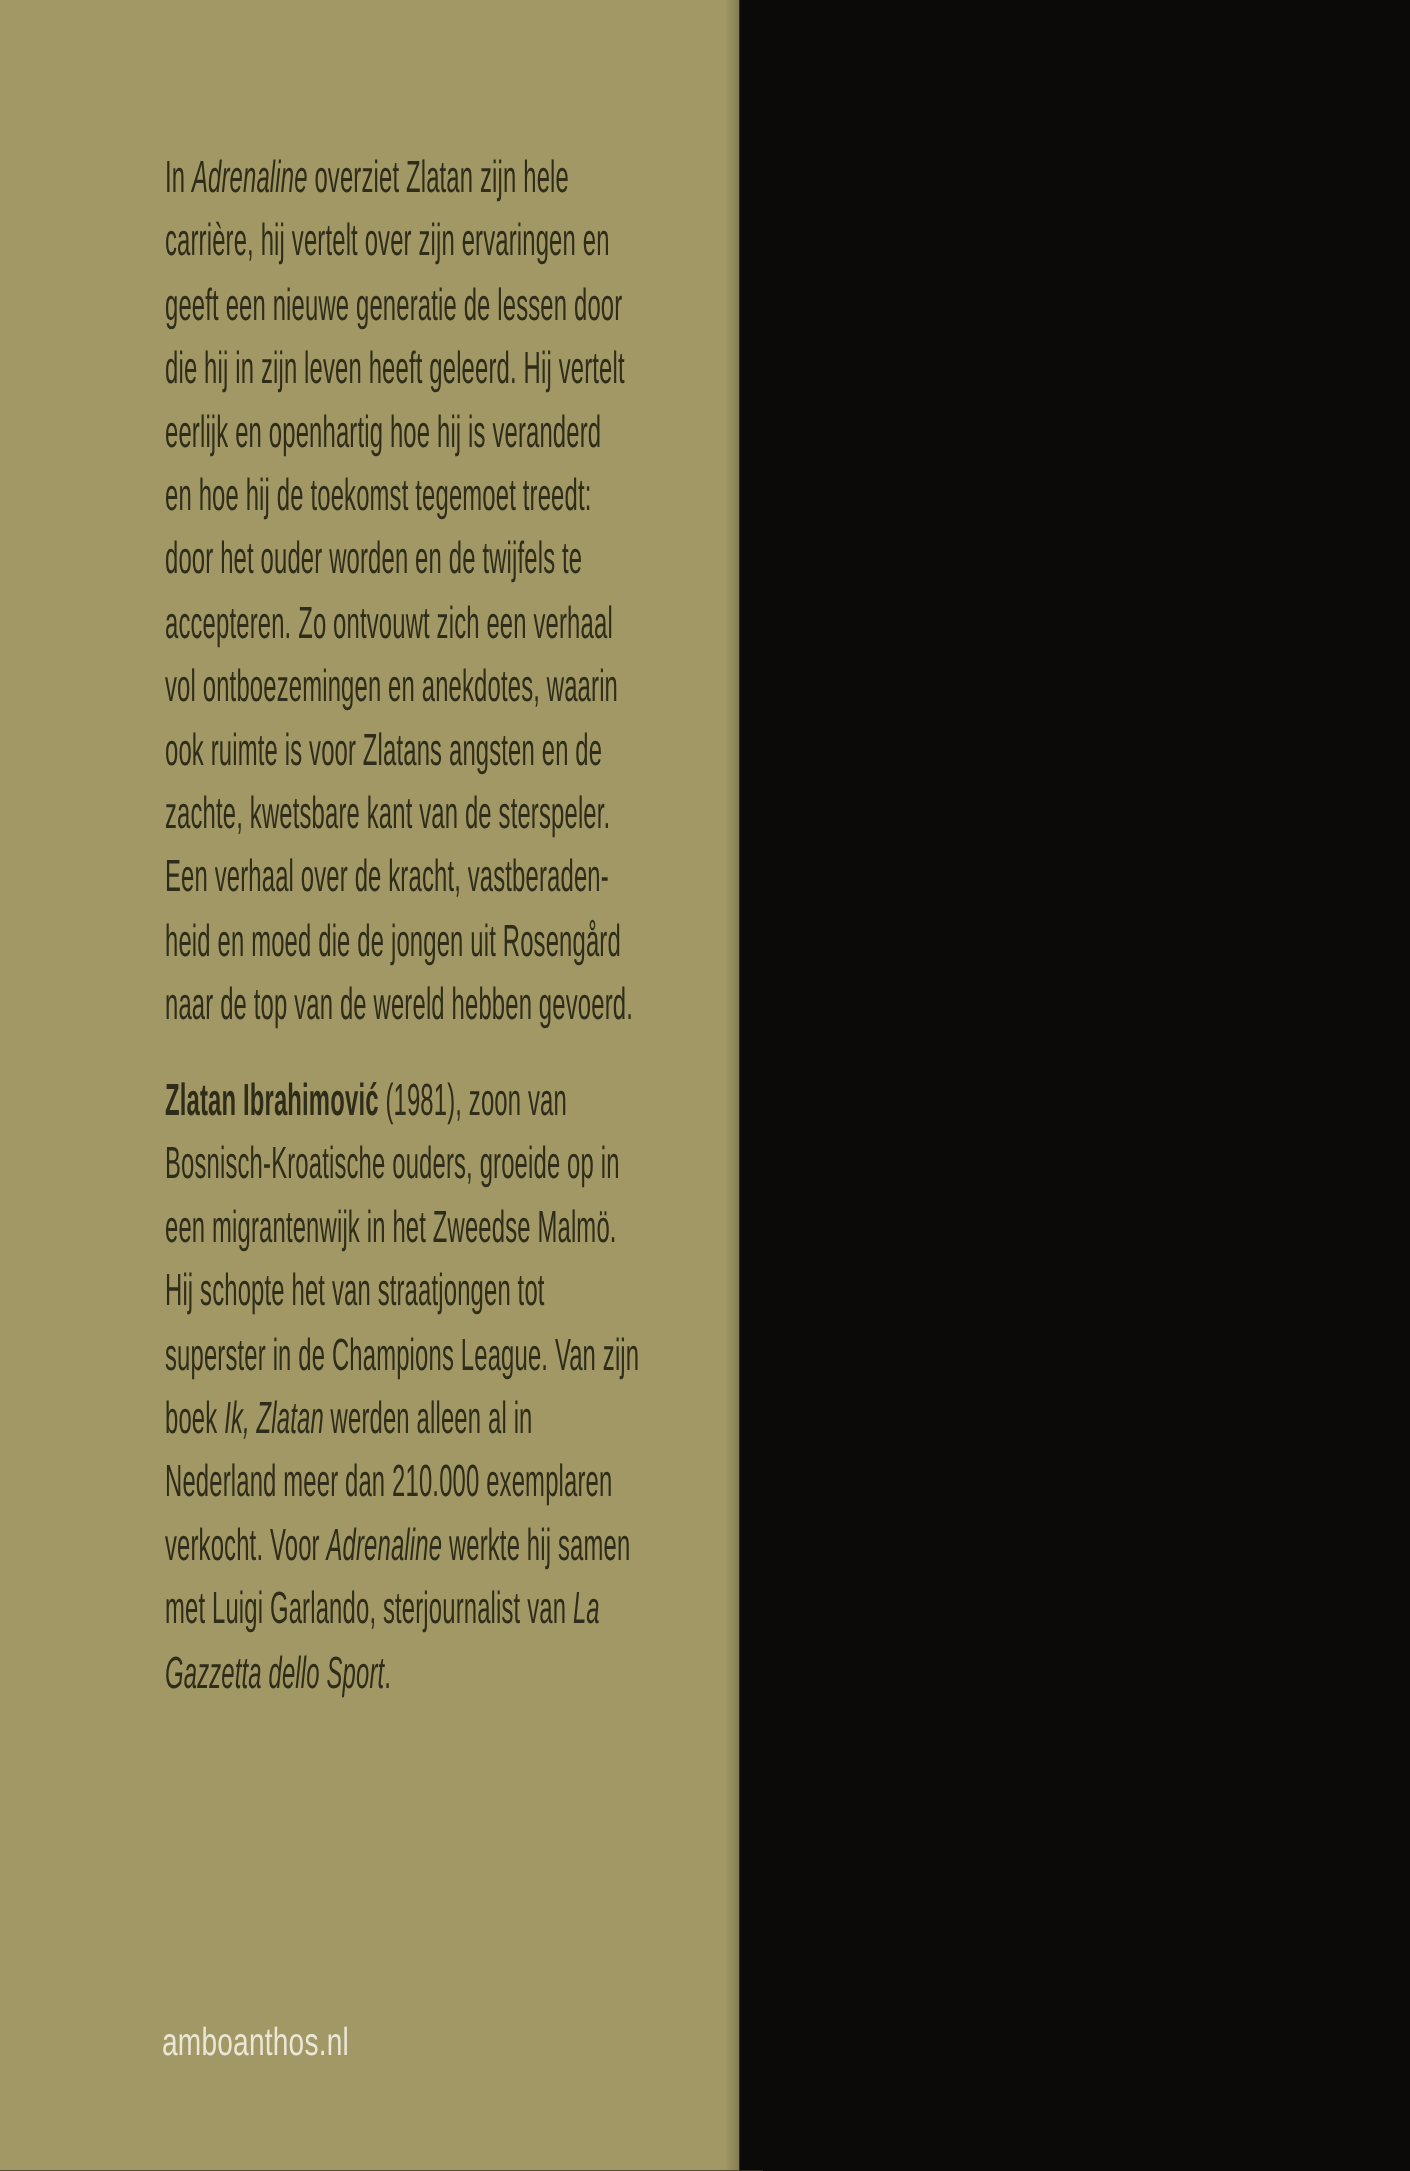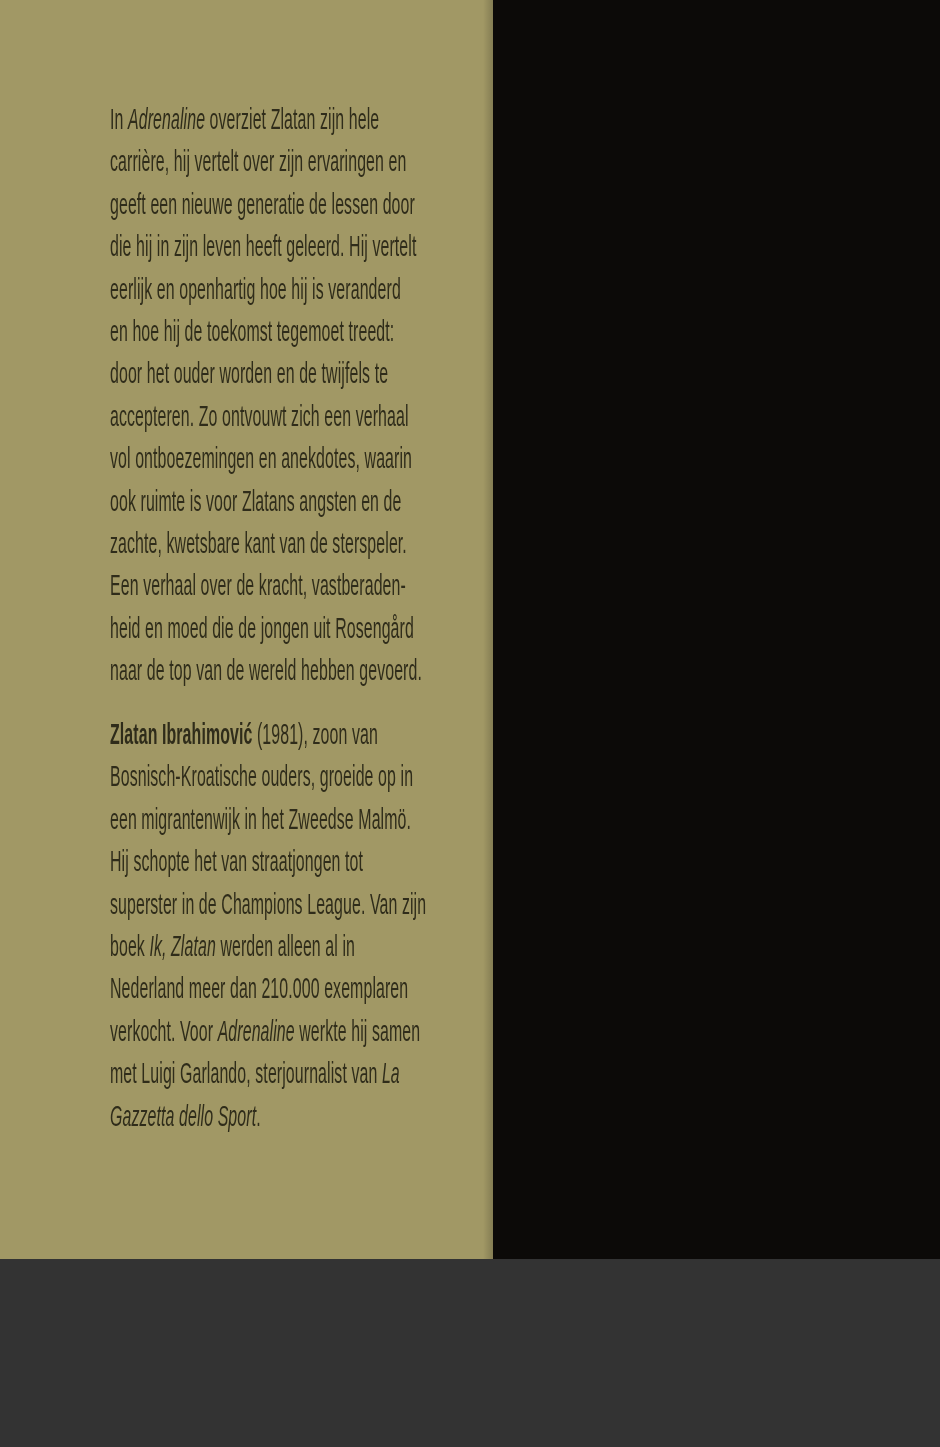--- a/index.html
+++ b/index.html
@@ -7,21 +7,21 @@
     --panel-black:#0c0a08;
     --text-dark:#2f2c1a;
     --text-khaki:#b4aa7c;
     --text-cream:#ebe7d6;
     --barcode-bg:#ffffff;
     --barcode-bar:#161616;
   }
   *{margin:0;padding:0;box-sizing:border-box;}
   body{background:#333;font-family:"Liberation Sans",sans-serif;}
   .cover{
-    position:relative;width:940px;height:1259px;overflow:hidden;
+    position:relative;width:940px;height:1447px;overflow:hidden;
     background:var(--panel-black);
     padding-left:23px;
   }
   .panel-left{
     position:absolute;left:0;top:0;width:493px;height:1447px;
     background:var(--panel-olive);
   }
   .panel-left::after{
     content:"";position:absolute;right:0;top:0;width:10px;height:100%;
     background:linear-gradient(to right,rgba(0,0,0,0) 0%,rgba(0,0,0,0.18) 100%);

